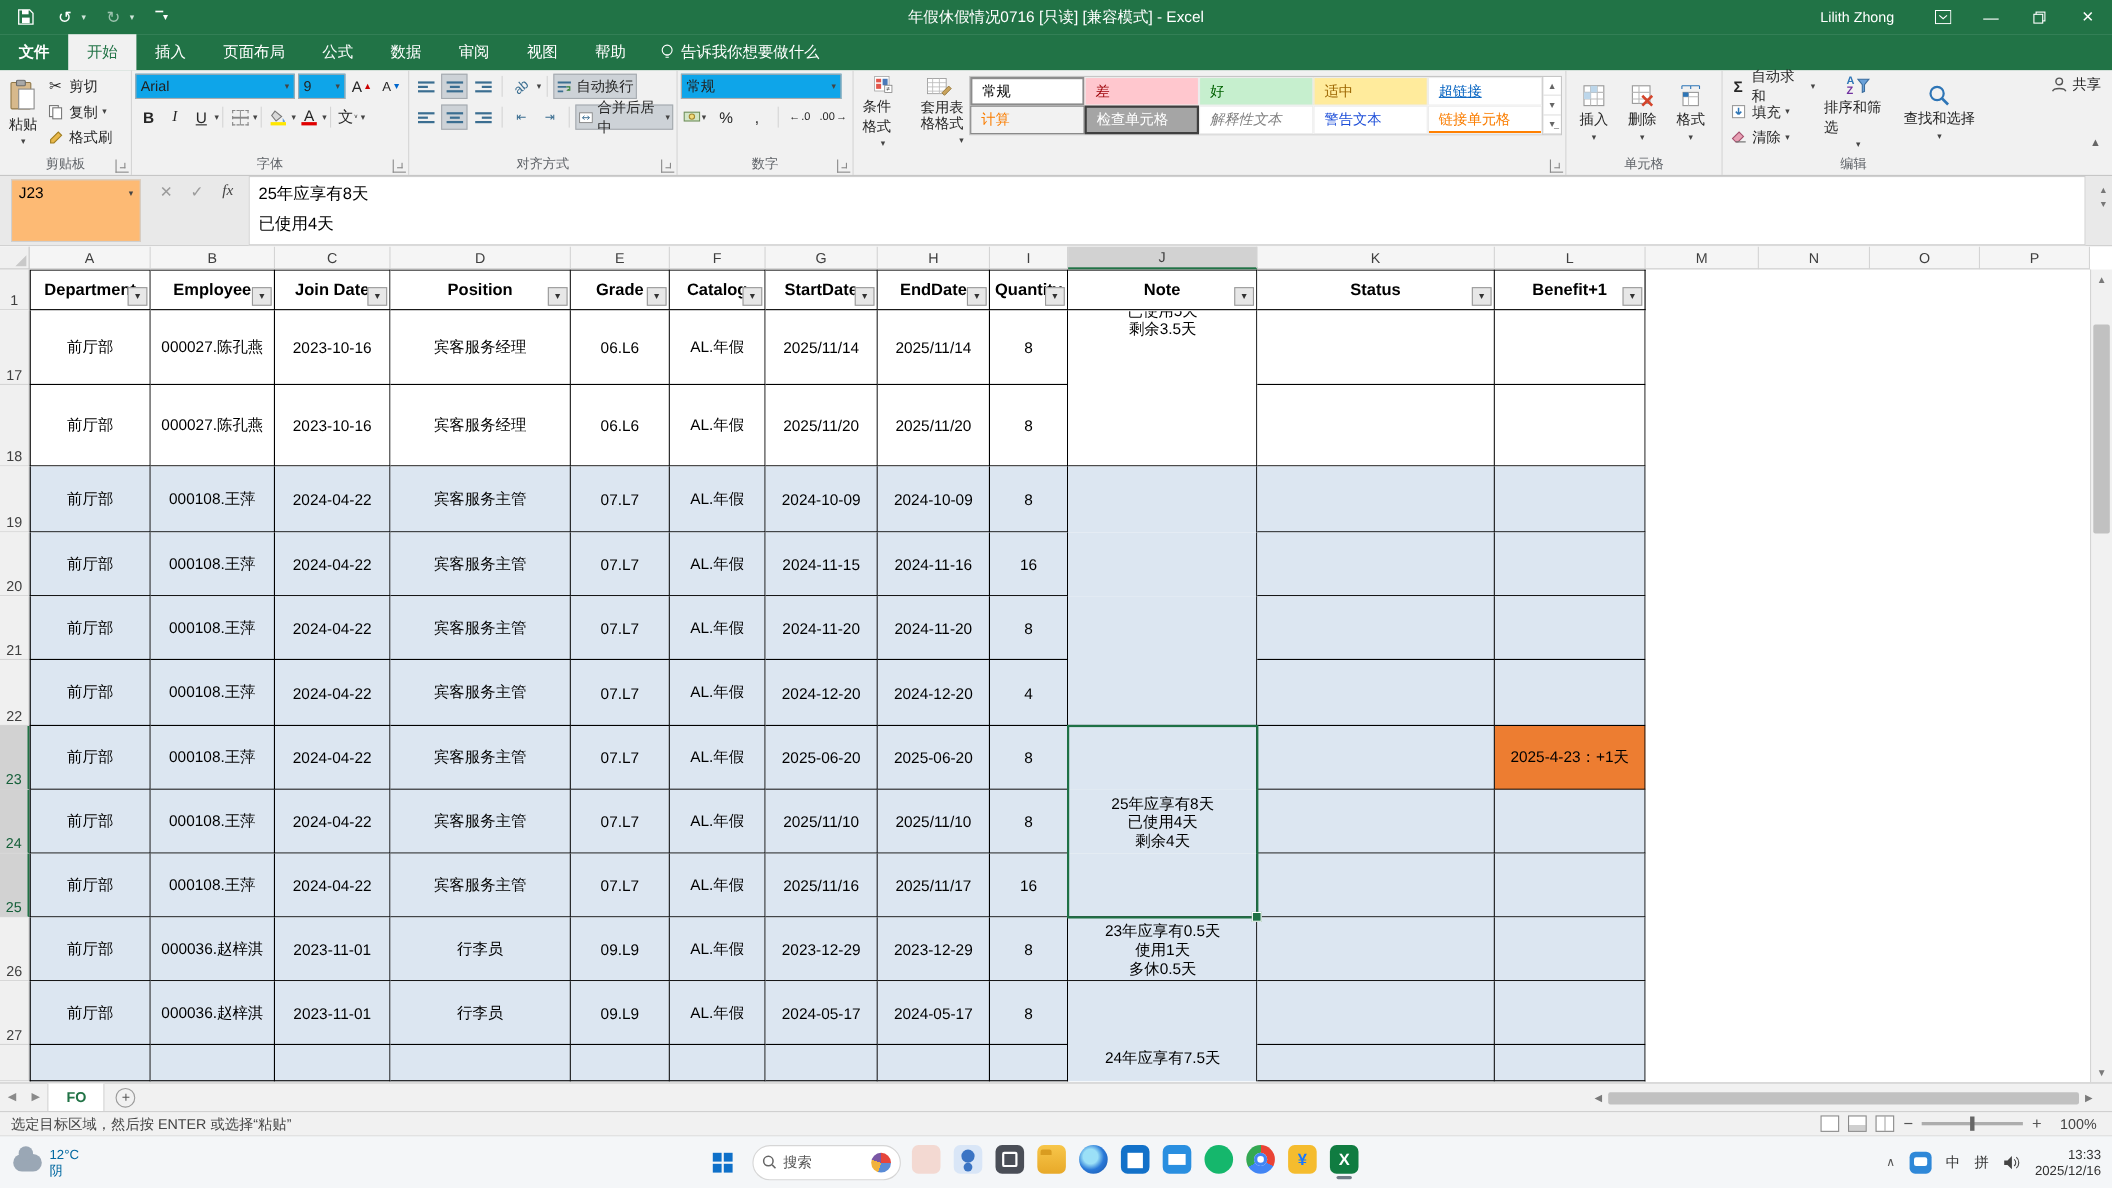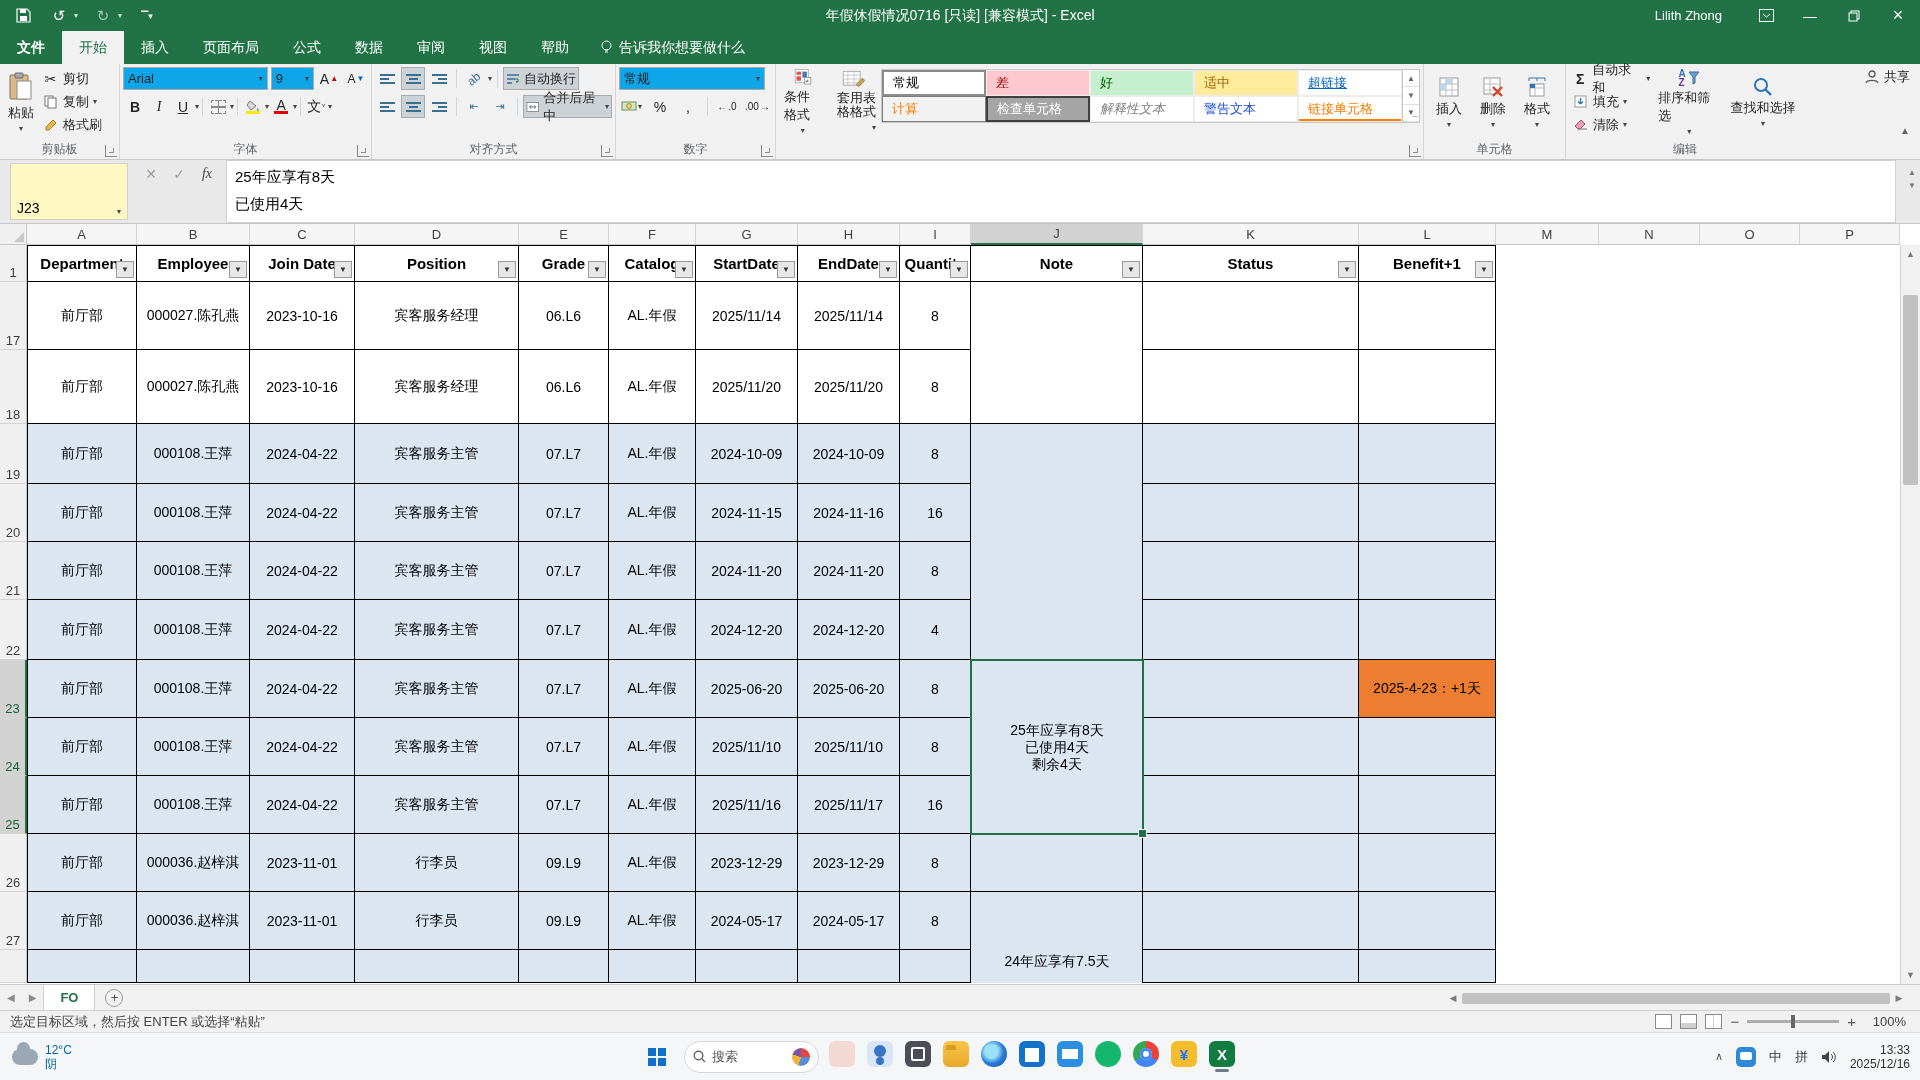--- a/index.html
+++ b/index.html
@@ -62,21 +62,21 @@
   .gi.explain { color:#7f7f7f; font-style:italic; }
   .gi.warn { color:#1d4ed8; }
   .gi.linked { color:#fa7d00; box-shadow:inset 0 -2px 0 #ff8001; }
   .galscroll { width:17px; border-left:1px solid #c6c6c6; display:flex; flex-direction:column; }
   .galscroll span { flex:1; display:flex; align-items:center; justify-content:center; font-size:8px; color:#666; border-bottom:1px solid #e0e0e0; }
   .share-btn { position:absolute; top:4px; right:10px; display:flex; align-items:center; gap:5px; font-size:13px; color:#262626; }
   .collapse-chev { position:absolute; right:8px; bottom:22px; width:14px; height:14px; color:#666; font-size:10px; display:flex; align-items:center; justify-content:center; }
 
   
   .fbar { height:64px; background:#e9e9e9; border-bottom:1px solid #c6c6c6; display:flex; align-items:stretch; flex:none; position:relative; }
-  .namebox { width:118px; background:#fef9c3; border:1px solid #d0d0d0; margin:3px 0 3px 10px; display:flex; align-items:flex-end; padding:3px 6px; font-size:14px; }
+  .namebox { width:118px; background:#fdba74; border:1px solid #d0d0d0; margin:3px 0 3px 10px; display:flex; align-items:flex-start; padding:3px 6px; font-size:14px; }
   .namebox .dd { margin-left:auto; margin-top:4px; }
   .fb-btns { display:flex; align-items:flex-start; padding-top:6px; gap:2px; margin-left:10px; }
   .fb-btns span { width:26px; text-align:center; color:#9b9b9b; font-size:14px; }
   .fb-fx { color:#444 !important; font-family:"Liberation Serif",serif; font-style:italic; }
   .fb-content { flex:1; background:#fff; border:1px solid #d0d0d0; margin:0 24px 0 6px; padding:2px 8px; font-size:15px; line-height:27px; overflow:hidden; }
   .fb-expand { position:absolute; right:4px; top:8px; display:flex; flex-direction:column; gap:4px; color:#777; font-size:8px; }
 
   
   .grid { flex:1; position:relative; background:#fff; overflow:hidden; }
   .letters { display:flex; height:21px; width:1900px; font-size:13px; color:#3f3f3f; background:#f5f5f5; }
@@ -886,28 +886,41 @@
           <div class="cell bordered blue" style="width: 102px;"></div>
           <div class="cell bordered blue" style="width: 71px;"></div>
           <div class="cell blue bordered noB" style="width: 172px;"></div>
           <div class="cell bordered blue" style="width: 216px;"></div>
           <div class="cell bordered blue" style="width: 137px;"></div>
           <div class="cell blank" style="width: 103px;"></div>
           <div class="cell blank" style="width: 101px;"></div>
           <div class="cell blank" style="width: 100px;"></div>
           <div class="cell blank" style="width: 100px;"></div>
         </div>
+        <div class="noteblk" style="top: 38px; height: 140px; justify-content: flex-start;">
+          <div style="text-align: center; transform: translateY(-9px);">
+            <div>已使用5天</div>
+            <div>剩余3.5天</div>
+          </div>
+        </div>
         <div class="noteblk" style="top: 416px; height: 172px;">
           <div style="text-align: center;">
             <div>25年应享有8天</div>
             <div>已使用4天</div>
             <div>剩余4天</div>
           </div>
         </div>
         <div class="selbox" style="left: 970px; width: 174px; top: 414px; height: 176px;"></div>
+        <div class="noteblk" style="top: 590px; height: 56px;">
+          <div style="text-align: center;">
+            <div>23年应享有0.5天</div>
+            <div>使用1天</div>
+            <div>多休0.5天</div>
+          </div>
+        </div>
         <div class="noteblk" style="top: 706px; height: 31px; justify-content: flex-start; padding-top: 2px;">
           <div style="text-align: center;">
             <div>24年应享有7.5天</div>
           </div>
         </div>
       </div>
     <div class="vscroll">
       <span class="vs-arrow" style="top:0">▲</span>
       <div class="vs-thumb"></div>
       <span class="vs-arrow" style="bottom:0">▼</span>

